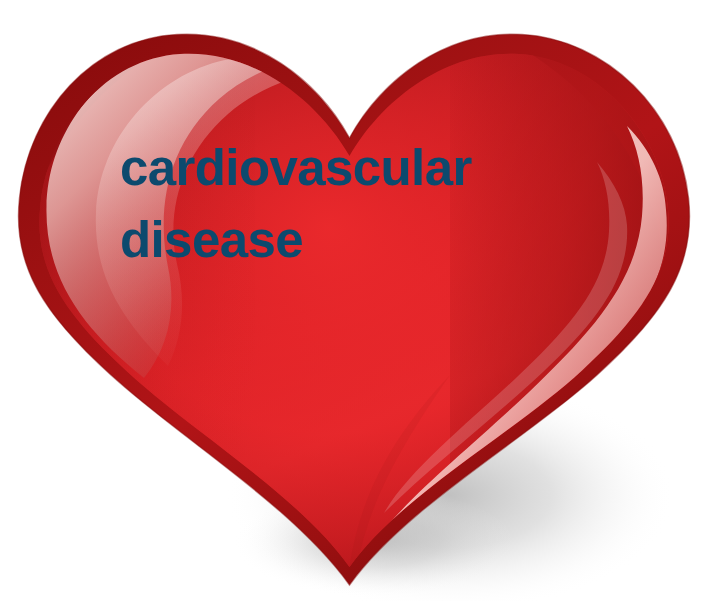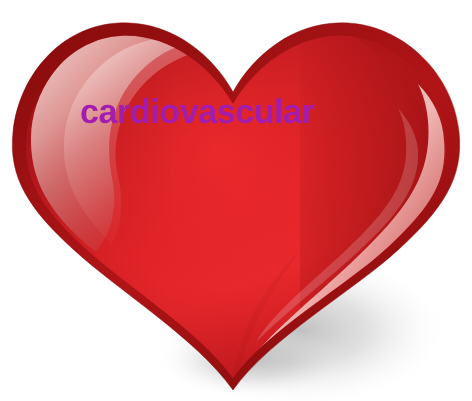--- a/index.html
+++ b/index.html
@@ -37,21 +37,21 @@
     width: 320px;
     pointer-events: none;
   }
 
   .caption-line {
     font-family: "Liberation Sans", sans-serif;
     font-weight: bold;
     font-size: 34px;
     line-height: 48px;
     letter-spacing: -0.4px;
-    color: #a21caf;
+    color: #0c4a6e;
     white-space: nowrap;
     text-rendering: geometricPrecision;
   }
 </style>
 </head>
 <body>
 
 <div id="canvas">
 
   <svg id="heart-graphic" viewBox="0 0 472 401" width="472" height="401" xmlns="http://www.w3.org/2000/svg">
@@ -222,15 +222,16 @@
              C 19,74 62,26 118,23
              C 170,20 212,54 233,92
              C 254,54 296,20 348,23
              C 404,26 453,74 459,132
              C 464,178 442,210 398,250
              C 352,292 270,338 233,390 Z" fill="none" stroke="#8a0d0e" stroke-width="1" opacity="0.5"></path>
   </svg>
 
   <div id="caption">
     <div class="caption-line">cardiovascular</div>
+    <div class="caption-line">disease</div>
   </div>
 
 </div>
 
 </body></html>

